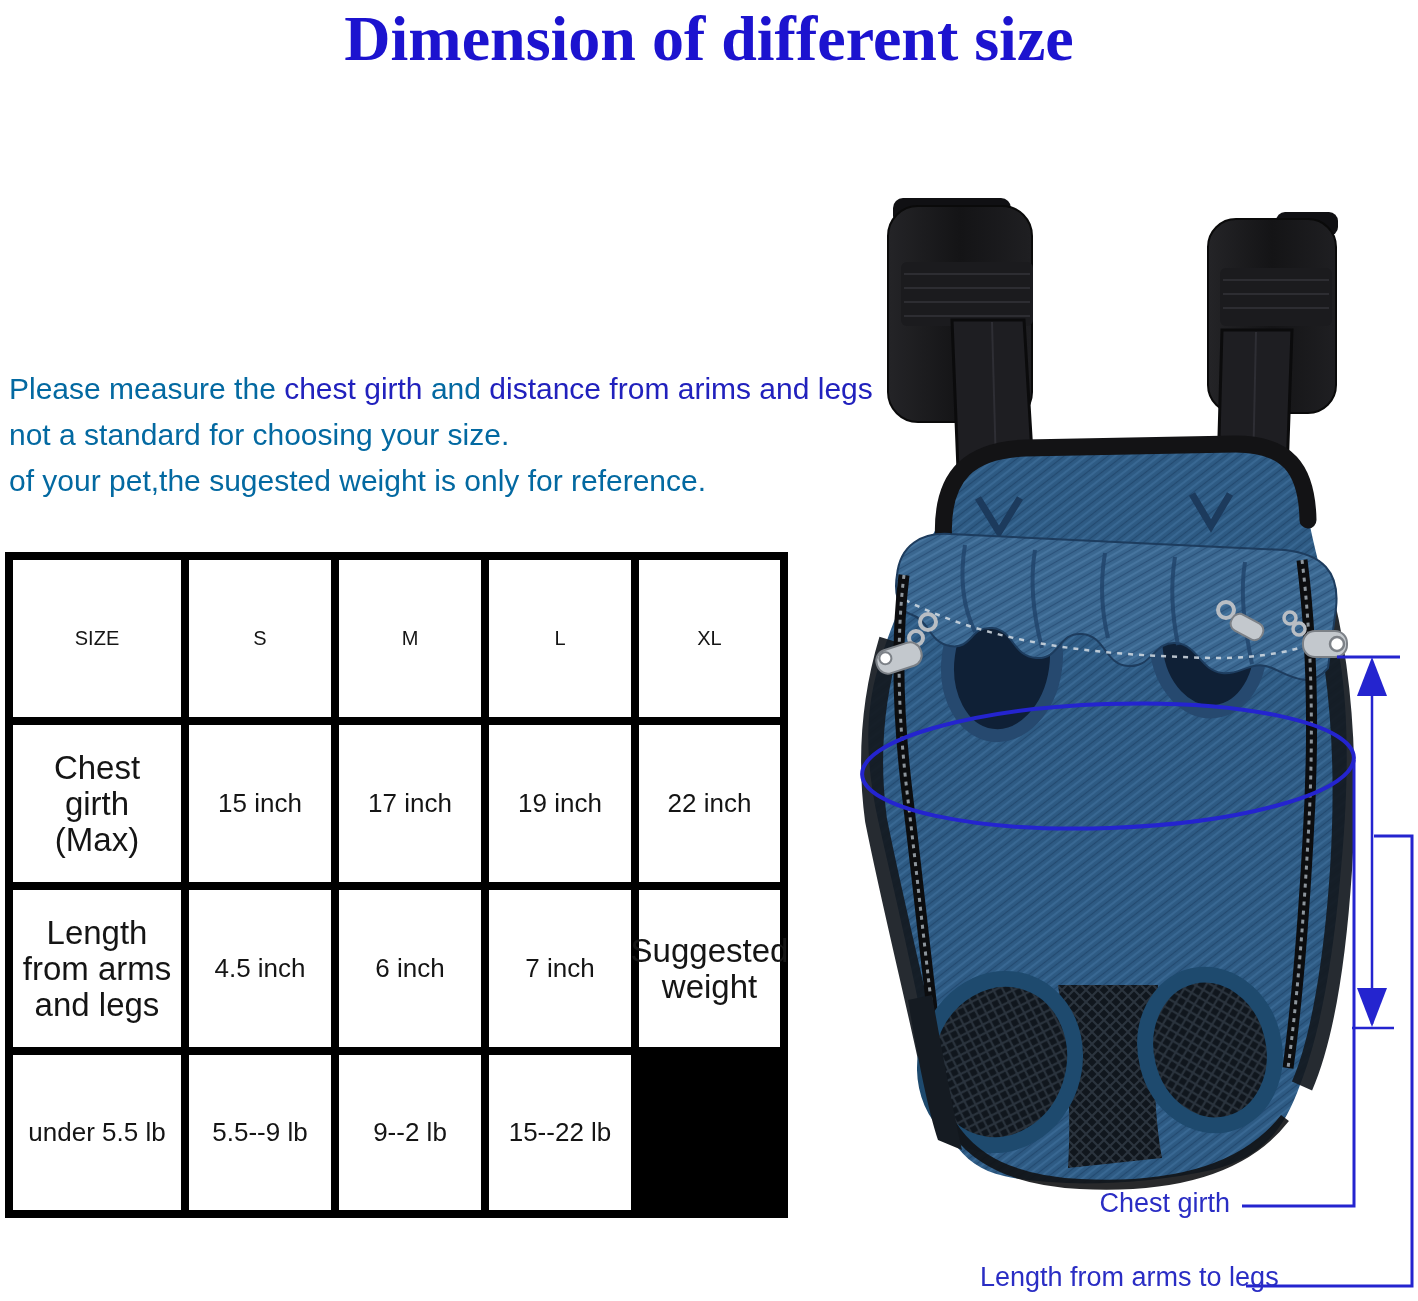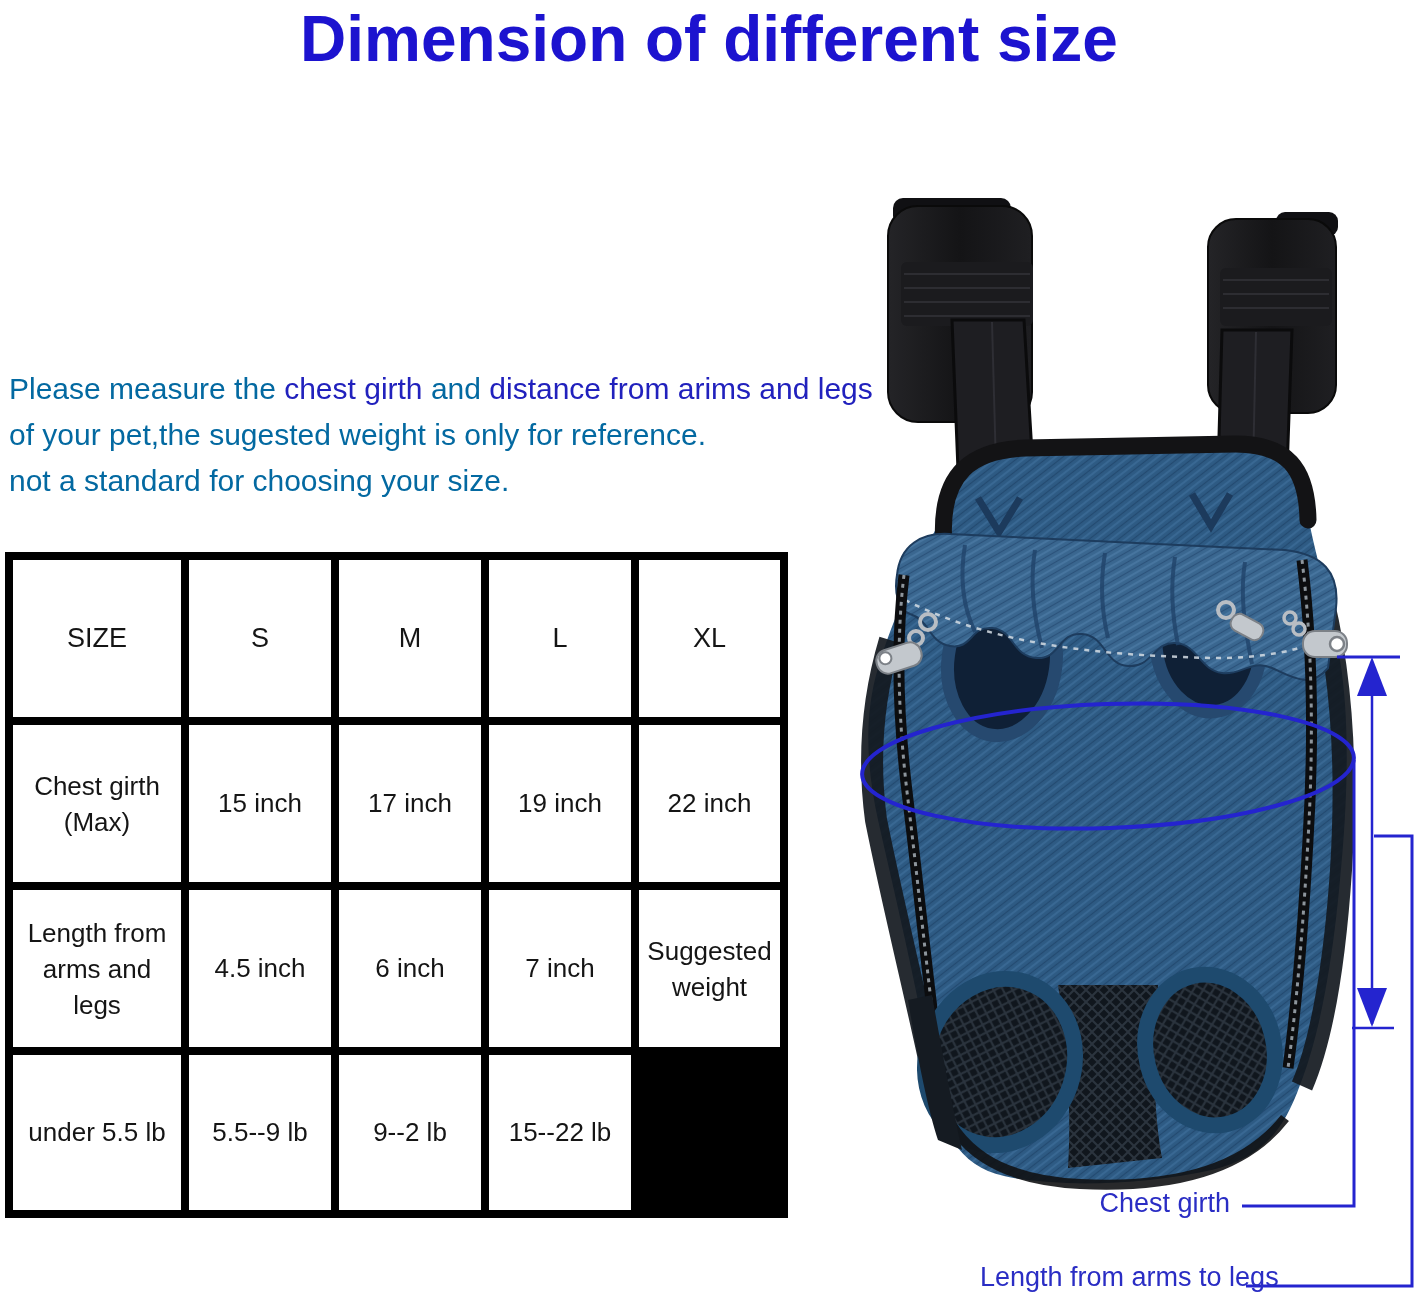--- a/index.html
+++ b/index.html
@@ -3,62 +3,62 @@
 <meta charset="utf-8">
 <style>
   html,body { margin:0; padding:0; background:#ffffff; }
   .canvas {
     position:relative; width:1418px; height:1301px; background:#ffffff;
     overflow:hidden; font-family:"Liberation Sans", sans-serif;
   }
   .page-title {
     position:absolute; top:2px; left:0; width:100%;
     text-align:center; font-size:64px; font-weight:bold;
-    color:#1c13cf; letter-spacing:0px; white-space:nowrap;
+    color:#1c13cf; letter-spacing:0px; white-space:nowrap;font-family:Liberation Serif, serif;
   }
   .intro { position:absolute; left:9px; top:366px; font-size:30px; line-height:46px; }
   .intro .t-red  { color:#0369a1; }
   .intro .t-blue { color:#2121bd; }
 
   
   .size-table {
     position:absolute; left:5px; top:552px; width:783px; height:666px;
     background:#000; display:grid;
     grid-template-columns:168px 142px 142px 142px 141px;
     grid-template-rows:157px 157px 157px 155px;
     gap:8px; padding:8px; box-sizing:border-box;
   }
   .cell {
     background:#fff; display:flex; align-items:center; justify-content:center;
     text-align:center; color:#151515;
   }
-  .cell.head  { font-size:27px; }
-  .cell.label { font-size:26px; line-height:36px; padding:0 6px; }
+  .cell.head  { font-size:20px; }
+  .cell.label { font-size:33px; line-height:36px; padding:0 6px; }
   .cell.value { font-size:26px; white-space:nowrap; }
 
   
   .photo-svg { position:absolute; left:850px; top:190px; width:568px; height:1110px; }
 
   .anno-label { position:absolute; font-size:27px; color:#2a2dc4; white-space:nowrap; }
   .anno-chest  { top:1188px; right:188px; }
   .anno-length { top:1262px; left:980px; }
 </style>
 </head>
 <body>
 
 <div class="canvas">
 
   <div class="page-title">Dimension of different size</div>
 
   <div class="intro">
     <div>
       <span class="t-red">Please measure the </span><span class="t-blue">chest girth</span><span class="t-red"> and </span><span class="t-blue">distance from arims and legs</span>
     </div>
+    <div class="t-red">not a standard for choosing your size.</div>
     <div class="t-red">of your pet,the sugested weight is only for reference.</div>
-    <div class="t-red">not a standard for choosing your size.</div>
   </div>
 
   <div class="size-table">
     <div class="cell head">SIZE</div>
     <div class="cell head">S</div>
     <div class="cell head">M</div>
     <div class="cell head">L</div>
     <div class="cell head">XL</div>
 
     <div class="cell label">Chest girth (Max)</div>

